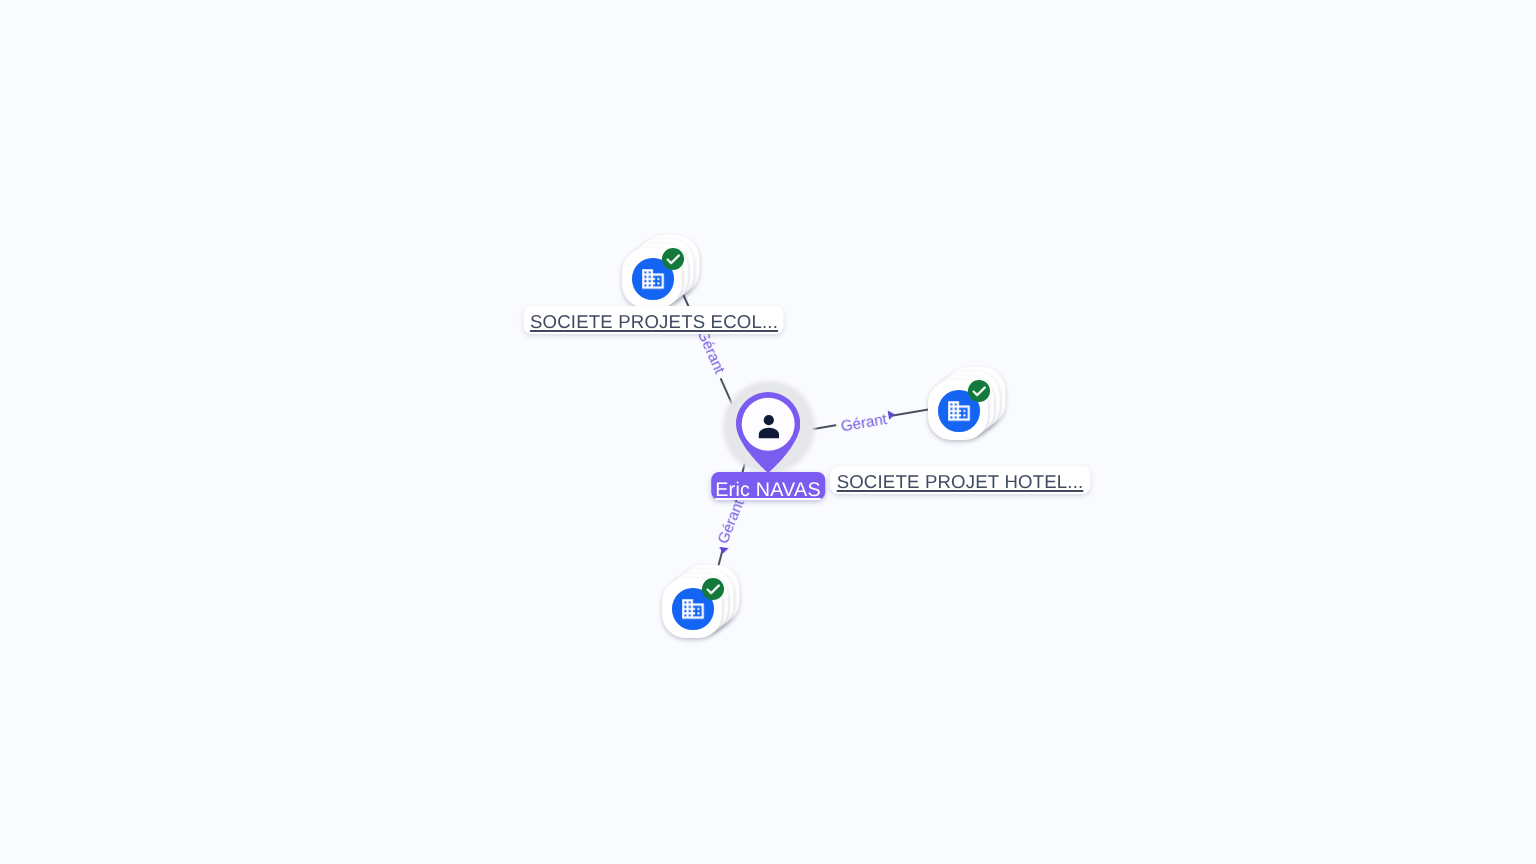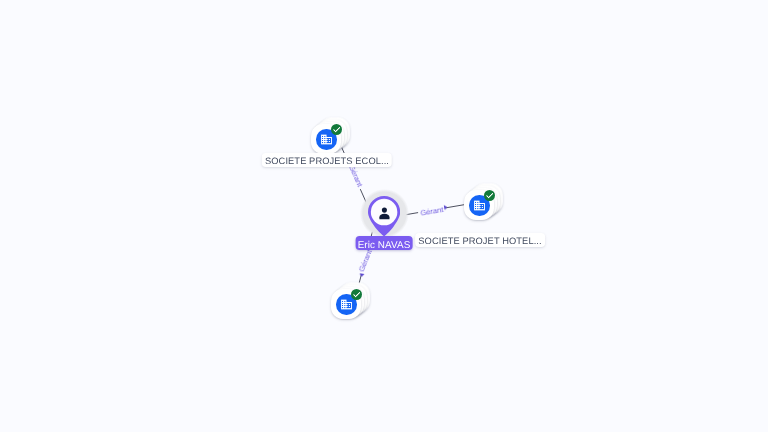--- a/index.html
+++ b/index.html
@@ -22,21 +22,21 @@
   .co-disc{position:absolute;left:5px;top:5px;width:20.5px;height:20.5px;border-radius:50%;
            background:#1565f5;display:flex;align-items:center;justify-content:center;}
   .badge{position:absolute;width:11.3px;height:11.3px;border-radius:50%;background:#12793a;
          display:flex;align-items:center;justify-content:center;left:19.6px;top:-0.2px;}
   
   .pin-halo{position:absolute;width:49px;height:49px;border-radius:50%;
             background:radial-gradient(closest-side,#e6e7ea 0%,#e6e7ea 88%,rgba(230,231,234,0) 100%);}
   
   .lbl{position:absolute;background:#fff;border-radius:4px;color:#414a5f;
        font-size:9.3px;line-height:16.6px;height:13.6px;padding:0 3.2px;white-space:nowrap;
-       box-shadow:0 1px 2.5px rgba(70,75,100,.18);letter-spacing:.01em;}
+       box-shadow:0 1px 2.5px rgba(70,75,100,.18);letter-spacing:.01em;text-decoration:underline;}
   .lbl.person{background:#7b5cf0;color:#fff;border-radius:4px;font-size:9.9px;padding:0 2px;line-height:20px;
        box-shadow:0 1px 2.5px rgba(70,60,140,.30);}
   .elabel{position:absolute;color:#6f5be0;font-size:7.6px;line-height:8px;white-space:nowrap;
           background:#fafbff;padding:1.2px 2.2px;transform-origin:50% 50%;}
 </style>
 </head>
 <body>
 
 <div id="stage">
 

